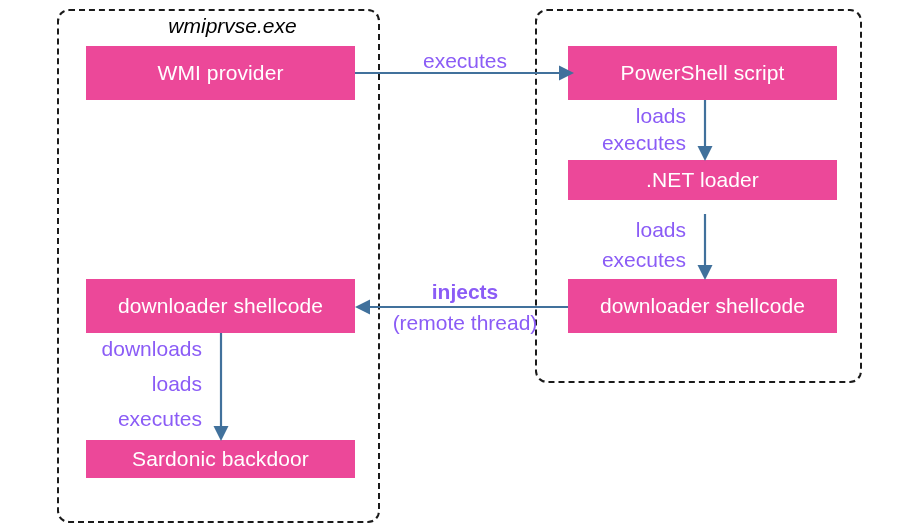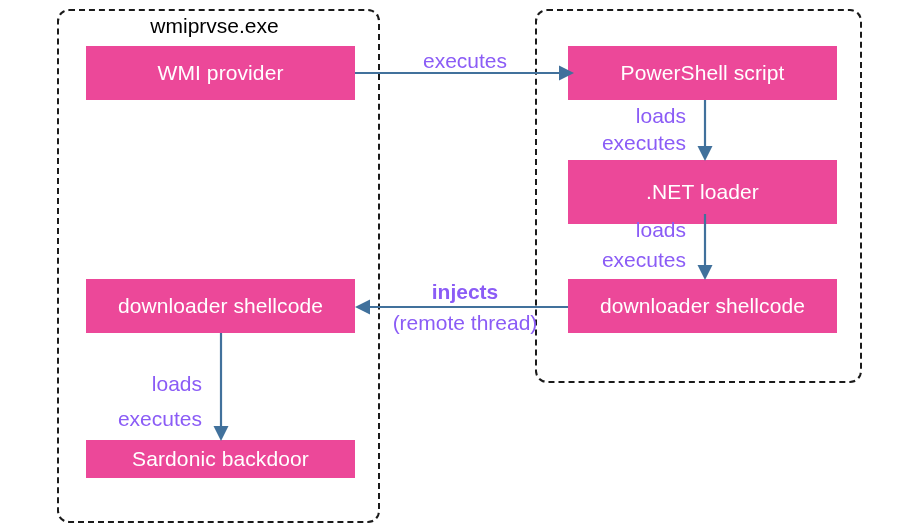--- a/index.html
+++ b/index.html
@@ -69,42 +69,42 @@
   .lbl-center { text-align: center; }
   .lbl-right  { text-align: right; }
 </style>
 </head>
 <body>
 
 <div id="canvas">
 
   <div class="container" style="left:57px; top:9px; width:323px; height:514px;"></div>
 
-  <div class="container-title" style="left:53px; top:13px; width:323px;">wmiprvse.exe</div>
+  <div class="container-title" style="left:71px; top:13px; width:323px;font-style:italic;">wmiprvse.exe</div>
 
   <div class="box" style="left:86px; top:46px; width:269px; height:54px;">
     <span>WMI provider</span>
   </div>
 
   <div class="box" style="left:86px; top:279px; width:269px; height:54px;">
     <span>downloader shellcode</span>
   </div>
 
   <div class="box" style="left:86px; top:440px; width:269px; height:38px;">
     <span>Sardonic backdoor</span>
   </div>
 
   <div class="container" style="left:535px; top:9px; width:327px; height:374px;"></div>
 
 
   <div class="box" style="left:568px; top:46px; width:269px; height:54px;">
     <span>PowerShell script</span>
   </div>
 
-  <div class="box" style="left:568px; top:160px; width:269px; height:64px;">
+  <div class="box" style="left:568px; top:160px; width:269px; height:40px;">
     <span>.NET loader</span>
   </div>
 
   <div class="box" style="left:568px; top:279px; width:269px; height:54px;">
     <span>downloader shellcode</span>
   </div>
 
   <svg class="arrow-svg" style="left:355px; top:58px; width:220px; height:30px;" viewBox="0 0 220 30">
     <line x1="0" y1="15" x2="204" y2="15" stroke="#41719C" stroke-width="2.2"></line>
     <polygon points="204,7.5 219,15 204,22.5" fill="#41719C"></polygon>
@@ -129,16 +129,17 @@
     <line x1="213" y1="15" x2="15" y2="15" stroke="#41719C" stroke-width="2.2"></line>
     <polygon points="15,7.5 15,22.5 0,15" fill="#41719C"></polygon>
   </svg>
   <div class="edge-label lbl-center" style="left:370px; top:279px; width:190px;font-weight:bold;">injects</div>
   <div class="edge-label lbl-center" style="left:370px; top:310px; width:190px;">(remote thread)</div>
 
   <svg class="arrow-svg" style="left:206px; top:333px; width:30px; height:109px;" viewBox="0 0 30 109">
     <line x1="15" y1="0" x2="15" y2="93" stroke="#41719C" stroke-width="2.2"></line>
     <polygon points="7.5,93 22.5,93 15,108" fill="#41719C"></polygon>
   </svg>
+  <div class="edge-label lbl-right" style="left:20px; top:336px; width:182px;">downloads</div>
   <div class="edge-label lbl-right" style="left:20px; top:371px; width:182px;">loads</div>
   <div class="edge-label lbl-right" style="left:20px; top:406px; width:182px;">executes</div>
 
 </div>
 
 </body></html>

